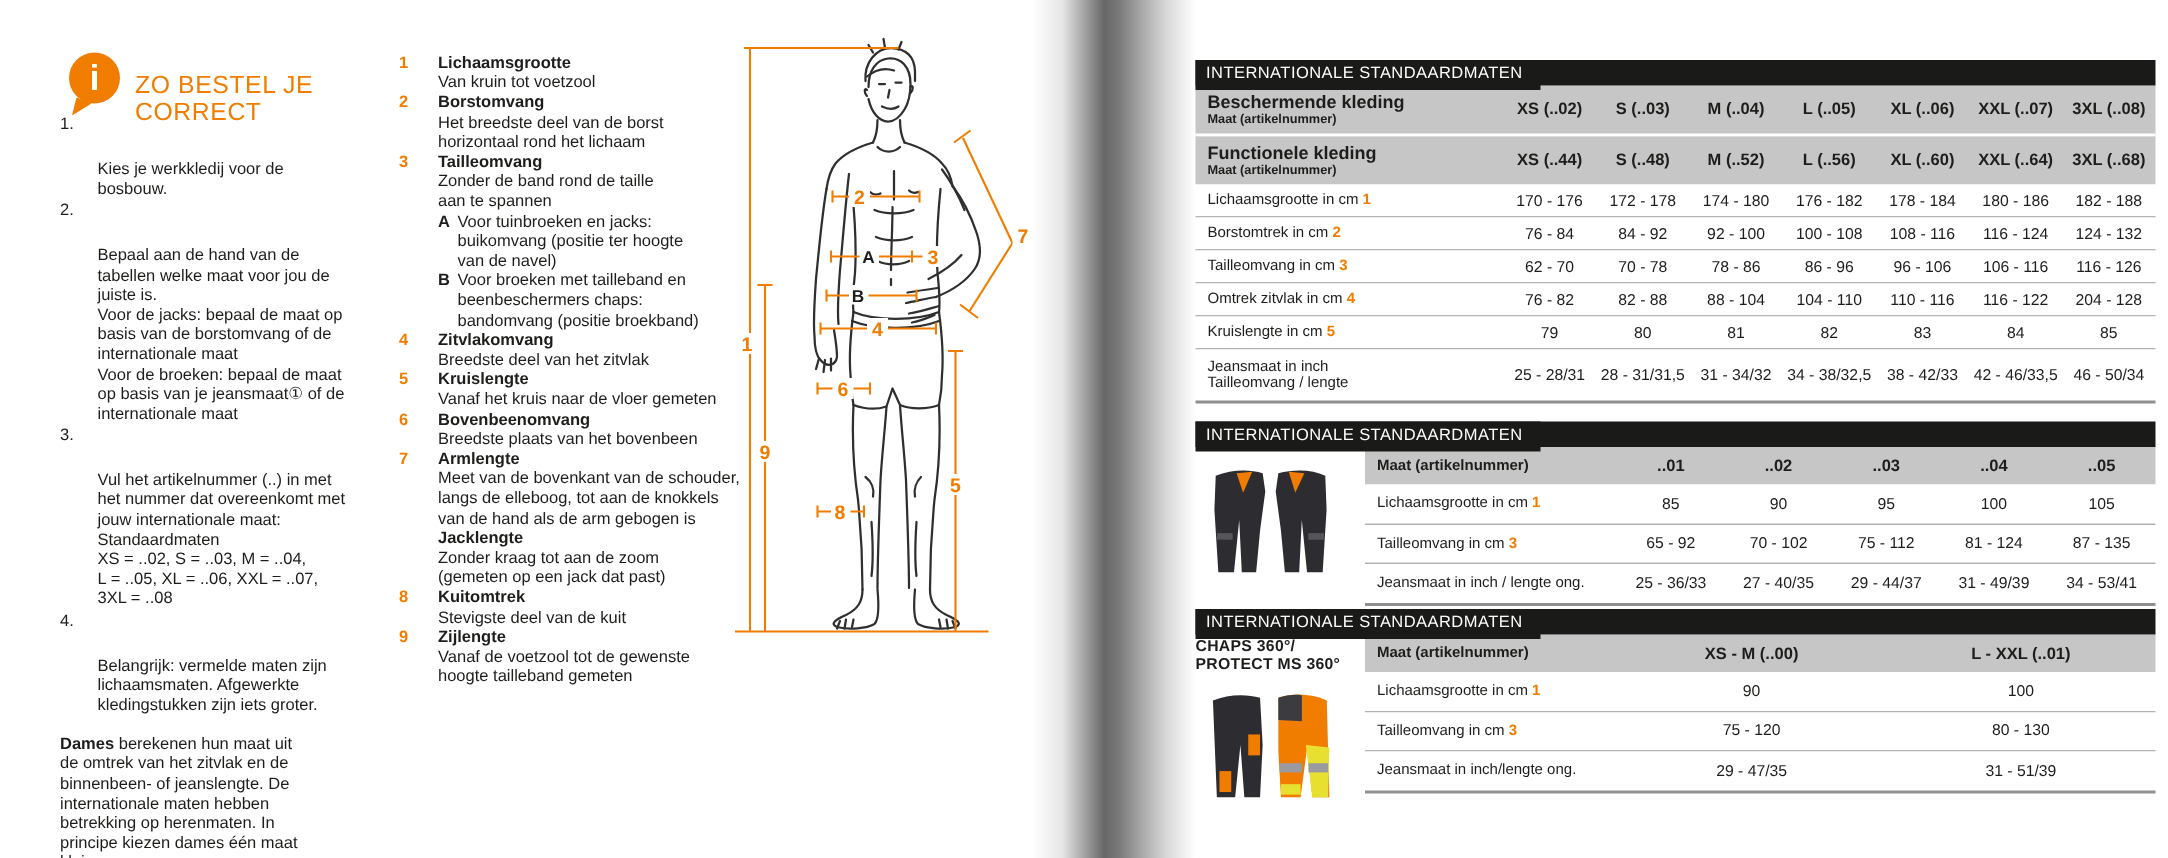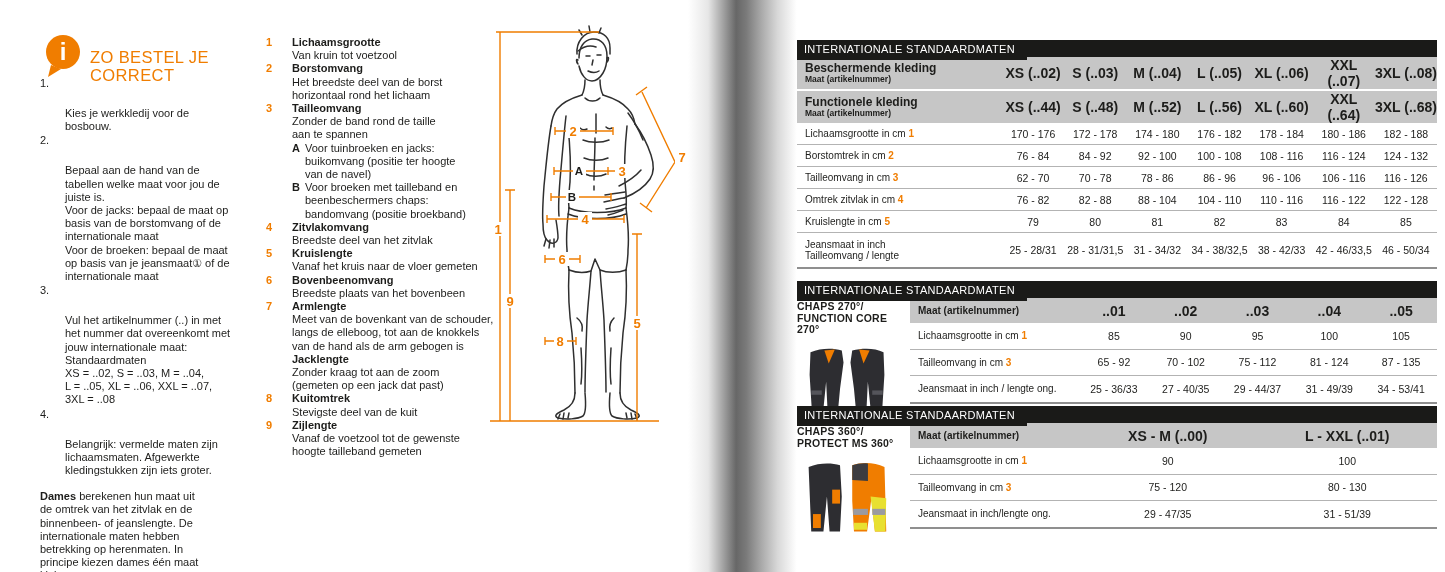--- a/index.html
+++ b/index.html
@@ -44,21 +44,21 @@
   .grid{display:grid;align-items:center;}
   .g1{grid-template-columns:205px repeat(7,1fr);}
   .g2{grid-template-columns:168px repeat(5,1fr);}
   .g3{grid-template-columns:168px repeat(2,1fr);}
   .thead{background:#c6c6c6;}
   .t1 .thead{min-height:32px;border-bottom:2px solid #ffffff;}
   .t1 .thead:last-of-type{border-bottom:none;}
   .hlabel{padding-left:8px;}
   .hlabel b{display:block;font-size:12px;line-height:13px;}
   .hsub{display:block;font-size:8.5px;line-height:9.5px;font-weight:bold;}
-  .hcol{text-align:center;font-weight:bold;font-size:14px;}
+  .hcol{text-align:center;font-weight:bold;font-size:11px;}
   .trow{border-bottom:1px solid #b3b3b3;min-height:21px;background:#ffffff;}
   .t1 .trow:last-child{min-height:34px;border-bottom:2px solid #8f8f8f;}
   .tlabel{padding-left:8px;font-size:10px;line-height:11px;}
   .tnum{color:#f07d00;font-weight:bold;}
   .tcell{text-align:center;font-size:10.5px;}
   .t-flex{display:flex;}
   .prod-col{width:113px;flex:none;padding-top:3px;}
   .prod-name{font-weight:bold;font-size:10.5px;line-height:11.5px;letter-spacing:.2px;}
   .prod-img{margin-top:4px;}
   .t-right{flex:1;}
@@ -329,21 +329,21 @@
             <div class="tcell">116 - 126</div>
           </div>
           <div class="grid trow g1">
             <div class="tlabel pre"><span>Omtrek zitvlak in cm</span><span class="tnum"> 4</span></div>
             <div class="tcell">76 - 82</div>
             <div class="tcell">82 - 88</div>
             <div class="tcell">88 - 104</div>
             <div class="tcell">104 - 110</div>
             <div class="tcell">110 - 116</div>
             <div class="tcell">116 - 122</div>
-            <div class="tcell">122 - 128</div>
+            <div class="tcell">204 - 128</div>
           </div>
           <div class="grid trow g1">
             <div class="tlabel pre"><span>Kruislengte in cm</span><span class="tnum"> 5</span></div>
             <div class="tcell">79</div>
             <div class="tcell">80</div>
             <div class="tcell">81</div>
             <div class="tcell">82</div>
             <div class="tcell">83</div>
             <div class="tcell">84</div>
             <div class="tcell">85</div>
@@ -361,22 +361,20 @@
           </div>
         </div>
     </div>
 
     <div class="tbl t2">
       <div class="bar">
         <span class="bar-title">INTERNATIONALE STANDAARDMATEN</span>
       </div>
       <div class="t-flex">
         <div class="prod-col">
-          <div class="prod-name pre">CHAPS 270°/
-FUNCTION CORE 270°</div>
           <svg class="prod-img" width="100" height="80" viewBox="0 0 100 92">
             <path d="M8,14 C20,9 34,9 44,12 L46,26 L42,56 L39,88 L28,88 L26,48 L22,88 L10,88 L7,40 Z" fill="#2d2d31"></path>
             <path d="M24,12 L36,11 L29,27 Z" fill="#f07d00"></path>
             <rect x="9" y="58" width="12" height="5" fill="#55555b"></rect>
             <path d="M56,12 C68,9 82,9 92,14 L93,40 L90,88 L78,88 L74,48 L72,88 L61,88 L58,56 L54,26 Z" fill="#2d2d31"></path>
             <path d="M64,11 L76,12 L69,27 Z" fill="#f07d00"></path>
             <rect x="79" y="58" width="12" height="5" fill="#55555b"></rect>
           </svg>
         </div>
         <div class="t-right">

